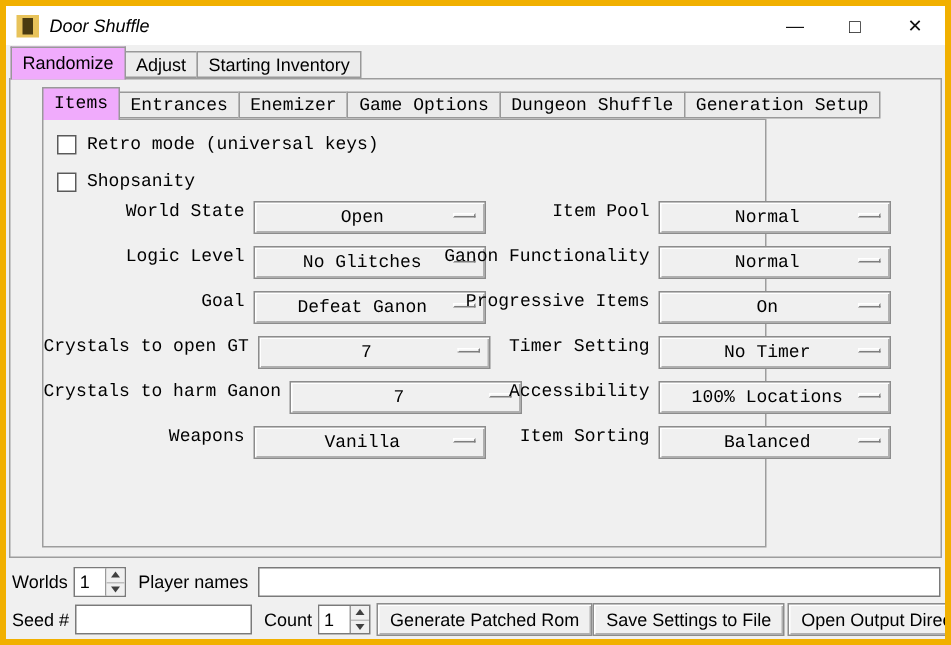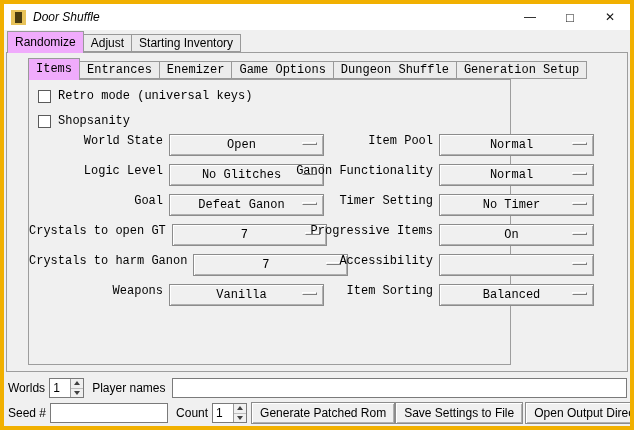--- a/index.html
+++ b/index.html
@@ -216,36 +216,37 @@
           </div>
         </div>
         <div class="dd-row">
           <span class="lab">Ganon Functionality</span>
           <div class="dropdown">
             <span class="dd-value">Normal</span>
             <span class="dd-ind"></span>
           </div>
         </div>
         <div class="dd-row">
+          <span class="lab">Progressive Items</span>
+          <div class="dropdown">
+            <span class="dd-value">On</span>
+            <span class="dd-ind"></span>
+          </div>
+        </div>
+        <div class="dd-row">
           <span class="lab">Timer Setting</span>
           <div class="dropdown">
             <span class="dd-value">No Timer</span>
             <span class="dd-ind"></span>
           </div>
         </div>
         <div class="dd-row">
-          <span class="lab">Progressive Items</span>
-          <div class="dropdown">
-            <span class="dd-value">On</span>
-            <span class="dd-ind"></span>
-          </div>
-        </div>
-        <div class="dd-row">
           <span class="lab">Accessibility</span>
           <div class="dropdown">
+            <span class="dd-value">100% Locations</span>
             <span class="dd-ind"></span>
           </div>
         </div>
         <div class="dd-row">
           <span class="lab">Item Sorting</span>
           <div class="dropdown">
             <span class="dd-value">Balanced</span>
             <span class="dd-ind"></span>
           </div>
         </div>

